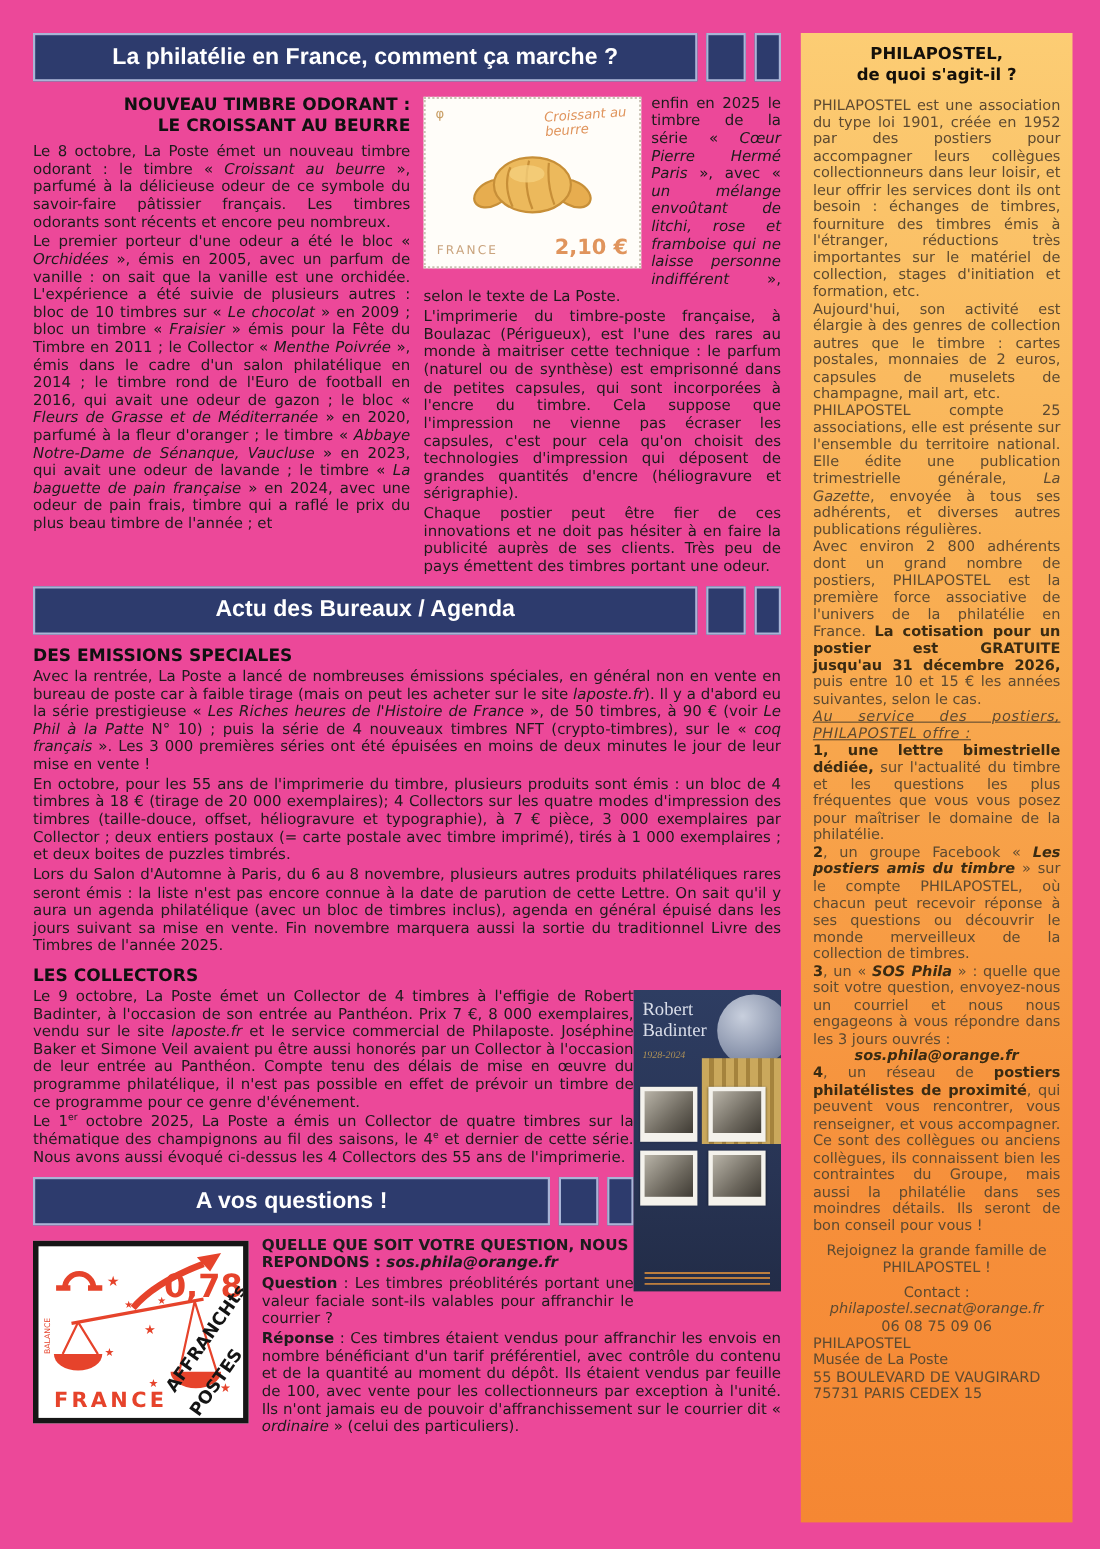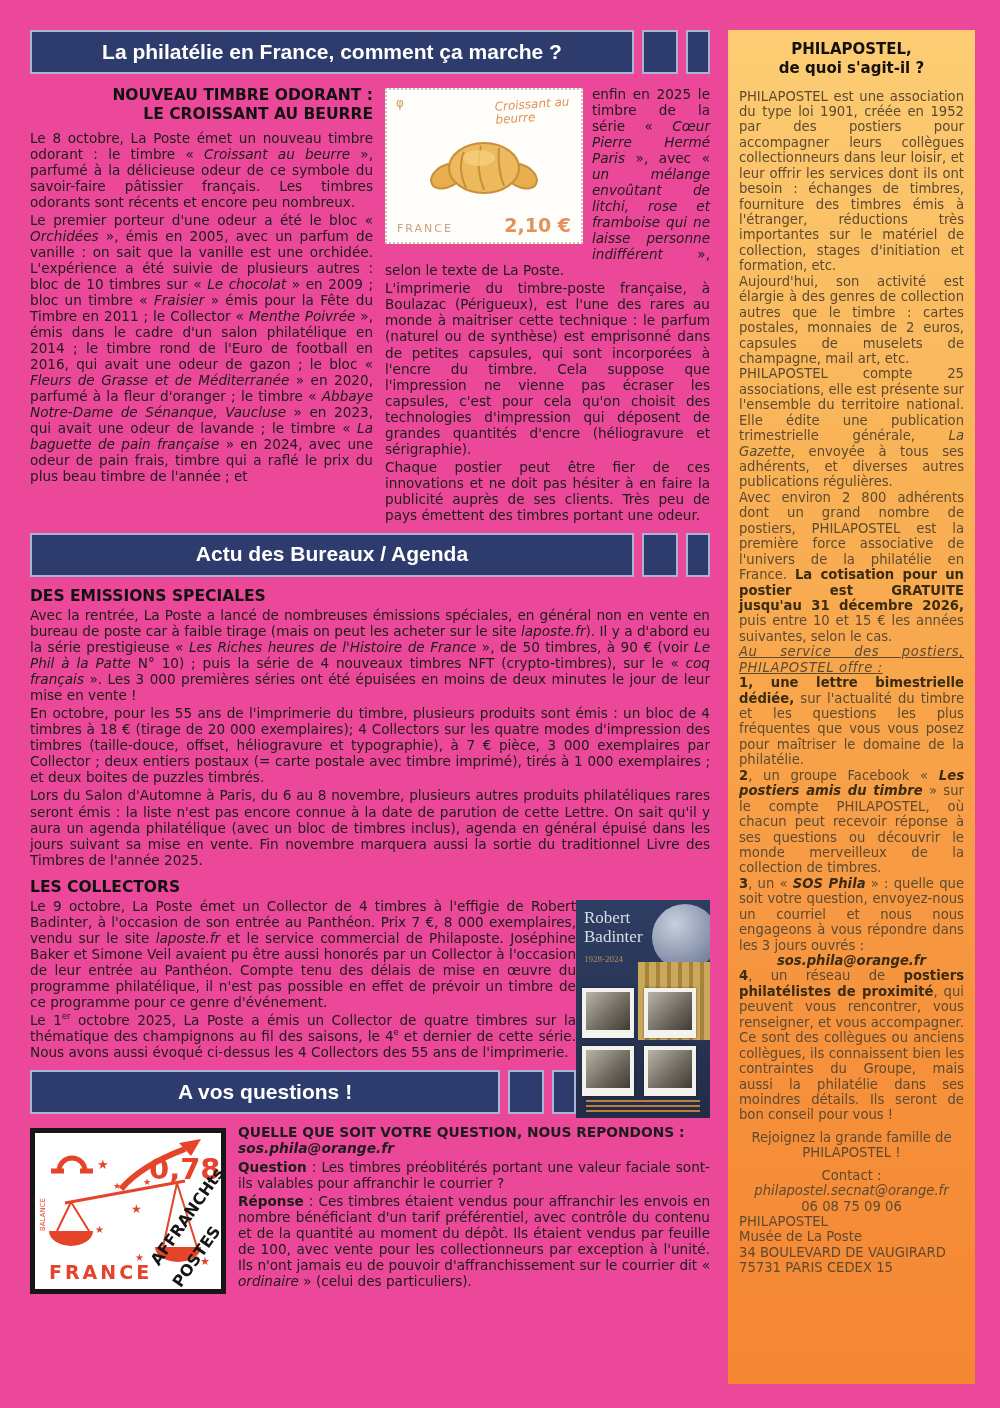--- a/index.html
+++ b/index.html
@@ -39,30 +39,30 @@
   .sc-phi{position:absolute;left:9px;top:6px;color:#c99f66;font-size:12px;}
   .sc-title{position:absolute;right:8px;top:8px;width:78px;font-size:12px;line-height:1.05;
         color:#e0945c;font-style:italic;transform:rotate(-4deg);}
   .sc-art{position:absolute;left:22px;top:34px;width:150px;height:86px;}
   .sc-bottom{position:absolute;left:10px;right:10px;bottom:6px;display:flex;
         justify-content:space-between;align-items:baseline;}
   .sc-country{font-size:11px;letter-spacing:2px;color:#c9a37d;}
   .sc-value{font-size:19px;font-weight:bold;color:#e0945c;}
 
   
-  .badinter{float:right;width:134px;height:218px;margin:2px 0 4px 0;position:relative;
+  .badinter{float:right;width:134px;height:274px;margin:2px 0 4px 0;position:relative;
         background:linear-gradient(180deg,#2e3d62 0%,#283454 60%,#222c47 100%);overflow:hidden;}
   .bd-dome{position:absolute;right:-8px;top:4px;width:66px;height:66px;border-radius:50%;
         background:radial-gradient(circle at 35% 30%,#c8cfdd,#7d88a2 70%,#5c6780);}
   .bd-facade{position:absolute;right:-8px;top:62px;width:80px;height:78px;
         background:repeating-linear-gradient(90deg,#caa85c 0 7px,#a5833d 7px 11px);}
   .bd-name{position:absolute;left:8px;top:8px;font-family:"Liberation Serif",serif;
         font-size:17px;color:#d9dde9;line-height:1.12;}
   .bd-years{position:absolute;left:8px;top:54px;font-size:9px;color:#b09257;
-        font-family:"Liberation Serif",serif;}
+        font-family:"Liberation Serif",serif;font-style:italic;}
   .bd-stamps{position:absolute;left:6px;top:88px;width:122px;display:grid;
         grid-template-columns:52px 52px;gap:8px 10px;}
   .bd-stamp{width:52px;height:50px;background:#f4f2ec;padding:4px 4px 8px;box-sizing:border-box;
         box-shadow:0 0 2px rgba(0,0,0,.5);}
   .bd-portrait{width:100%;height:100%;background:linear-gradient(135deg,#b9b4a8,#6d685e 60%,#3f3b34);}
   .bd-caption{position:absolute;left:10px;bottom:6px;width:114px;height:12px;
         background:repeating-linear-gradient(180deg,rgba(214,140,60,.85) 0 2px,transparent 2px 5px);}
 
   
   .qa{margin-top:10px;}
@@ -232,17 +232,17 @@
     <p class="just"><span class="rs-b">2</span><span>, un groupe Facebook « </span><span class="rs-b rs-i">Les postiers amis du timbre</span><span> » sur le compte PHILAPOSTEL, où chacun peut recevoir réponse à ses questions ou découvrir le monde merveilleux de la collection de timbres.</span></p>
     <p class="just"><span class="rs-b">3</span><span>, un « </span><span class="rs-b rs-i">SOS Phila</span><span> » : quelle que soit votre question, envoyez-nous un courriel et nous nous engageons à vous répondre dans les 3 jours ouvrés :</span></p>
     <p class="ctr"><span class="rs-b rs-i">sos.phila@orange.fr</span></p>
     <p class="just"><span class="rs-b">4</span><span>, un réseau de </span><span class="rs-b">postiers philatélistes de proximité</span><span>, qui peuvent vous rencontrer, vous renseigner, et vous accompagner. Ce sont des collègues ou anciens collègues, ils connaissent bien les contraintes du Groupe, mais aussi la philatélie dans ses moindres détails. Ils seront de bon conseil pour vous !</span></p>
     <p class="ctr gap"><span>Rejoignez la grande famille de PHILAPOSTEL !</span></p>
     <p class="ctr gap"><span>Contact :</span></p>
     <p class="ctr"><span class="rs-i">philapostel.secnat@orange.fr</span></p>
     <p class="ctr"><span>06 08 75 09 06</span></p>
     <p><span>PHILAPOSTEL</span></p>
     <p><span>Musée de La Poste</span></p>
-    <p><span>34 BOULEVARD DE VAUGIRARD</span></p>
+    <p><span>55 BOULEVARD DE VAUGIRARD</span></p>
     <p><span>75731 PARIS CEDEX 15</span></p>
   </aside>
 
 </div>
 
 </body></html>

